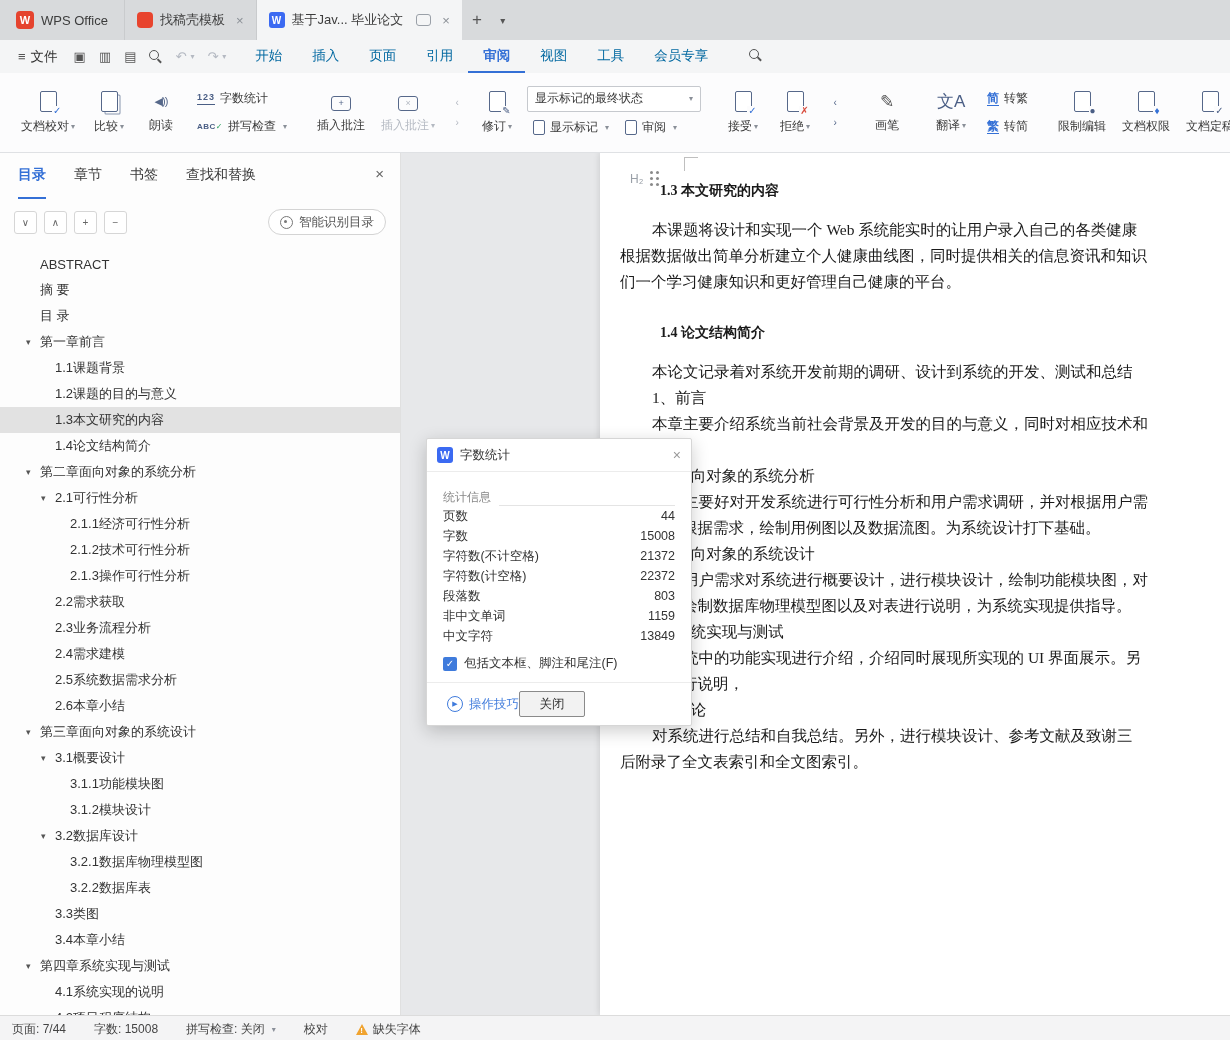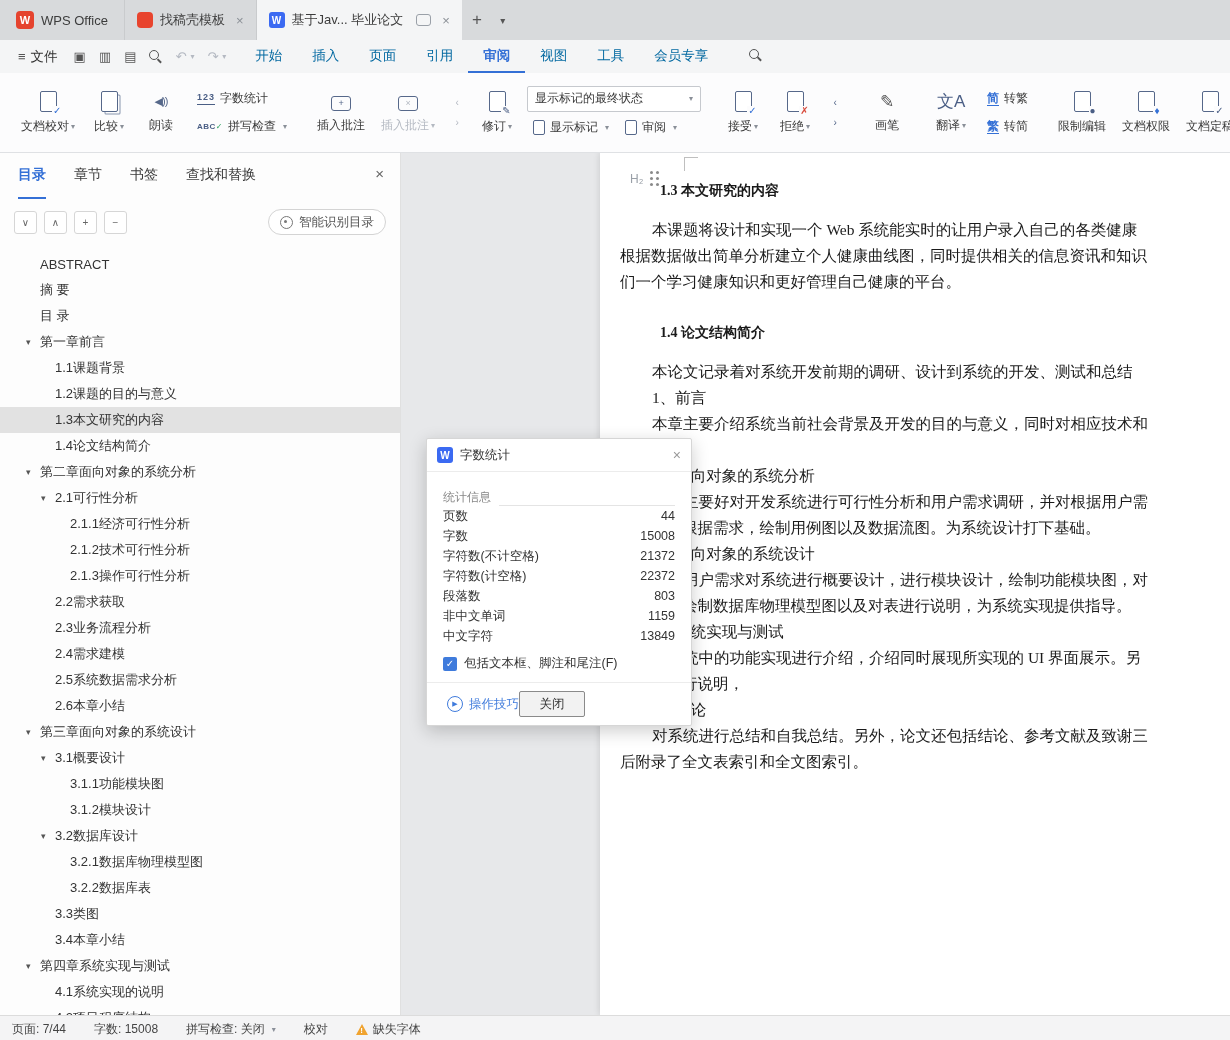--- a/index.html
+++ b/index.html
@@ -512,21 +512,21 @@
           <div class="dline p1">2、面向对象的系统分析</div>
           <div class="dline p1">本章主要好对开发系统进行可行性分析和用户需求调研，并对根据用户需</div>
           <div class="dline p0">求建模。根据需求，绘制用例图以及数据流图。为系统设计打下基础。</div>
           <div class="dline p1">3、面向对象的系统设计</div>
           <div class="dline p1">根据用户需求对系统进行概要设计，进行模块设计，绘制功能模块图，对</div>
           <div class="dline p0">行设计，绘制数据库物理模型图以及对表进行说明，为系统实现提供指导。</div>
           <div class="dline p1">4、系统实现与测试</div>
           <div class="dline p1">对系统中的功能实现进行介绍，介绍同时展现所实现的 UI 界面展示。另</div>
           <div class="dline p0">统测试进行说明，</div>
           <div class="dline p1">5、结论</div>
-          <div class="dline p1">对系统进行总结和自我总结。另外，论文还包括结论、参考文献及致谢三</div>
+          <div class="dline p1">对系统进行总结和自我总结。另外，进行模块设计、参考文献及致谢三</div>
           <div class="dline p0">后附录了全文表索引和全文图索引。</div>
         </div>
     </div>
 
     <div class="dialog">
       <div class="dlg-title">
         <span class="dlg-w">W</span>
         <span class="dlg-title-text">字数统计</span>
         <span class="dlg-x">×</span>
       </div>

